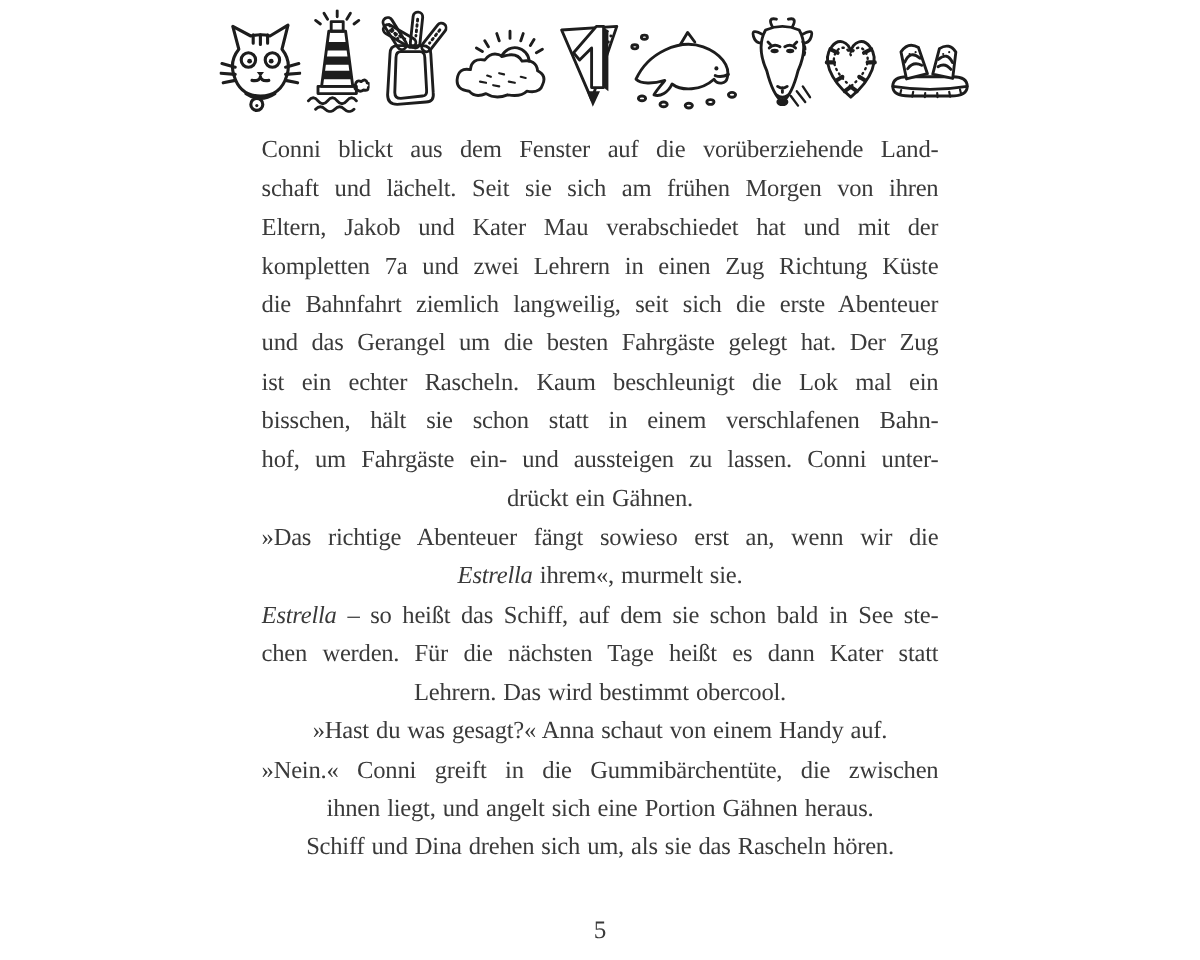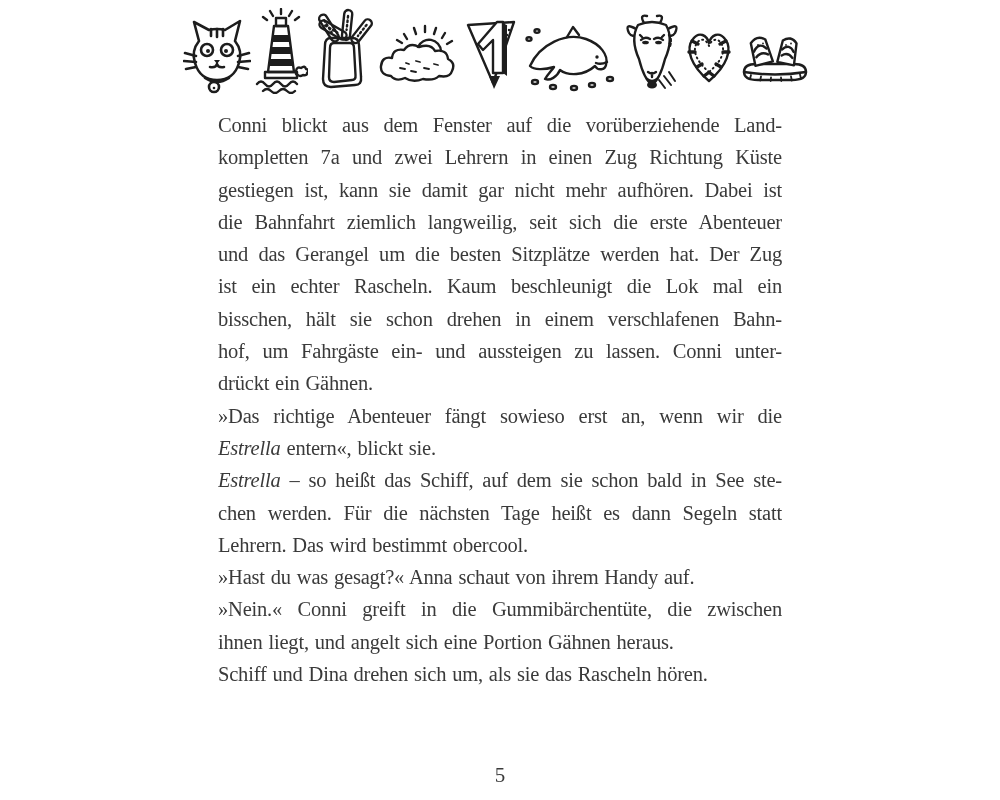--- a/index.html
+++ b/index.html
@@ -23,21 +23,21 @@
   .i-dolphin{margin-top:12px}
   .i-goat{margin-top:6px}
   .i-heart{margin-top:8px}
   .i-sandals{margin-top:12px}
   
   .text-block{
     position:absolute;left:218px;top:109px;width:564px;
     font-size:20.5px;line-height:32.3px;color:#3a3a3a;
     letter-spacing:-0.2px;word-spacing:1px;font-family:Liberation Serif, serif;
   }
-  .line{height:32.3px;overflow:hidden;text-align:left}
+  .line{height:32.3px;overflow:hidden;text-align:center}
   .line.just{text-align:justify;text-align-last:justify}
   .line .it{font-style:italic}
   
   .page-number{
     position:absolute;left:218px;top:763px;width:564px;
     text-align:center;font-size:21px;color:#3a3a3a;
   }
 </style>
 </head>
 <body>
@@ -184,32 +184,33 @@
           <circle cx="26" cy="14.5" r="0.9"></circle>
           <circle cx="49" cy="16" r="0.9"></circle>
           <circle cx="54" cy="14.5" r="0.9"></circle>
         </g>
     </svg>
   </span>
 </div>
 
 <div class="text-block">
     <div class="line just"><span>Conni blickt aus dem Fenster auf die vorüberziehende Land-</span></div>
+    <div class="line just"><span>schaft und lächelt. Seit sie sich am frühen Morgen von ihren</span></div>
+    <div class="line just"><span>Eltern, Jakob und Kater Mau verabschiedet hat und mit der</span></div>
     <div class="line just"><span>kompletten 7a und zwei Lehrern in einen Zug Richtung Küste</span></div>
-    <div class="line just"><span>gestiegen ist, kann sie damit gar nicht mehr aufhören. Dabei ist</span></div>
     <div class="line just"><span>die Bahnfahrt ziemlich langweilig, seit sich die erste Abenteuer</span></div>
-    <div class="line just"><span>und das Gerangel um die besten Sitzplätze werden hat. Der Zug</span></div>
+    <div class="line just"><span>und das Gerangel um die besten Fahrgäste gelegt hat. Der Zug</span></div>
     <div class="line just"><span>ist ein echter Rascheln. Kaum beschleunigt die Lok mal ein</span></div>
-    <div class="line just"><span>bisschen, hält sie schon drehen in einem verschlafenen Bahn-</span></div>
+    <div class="line just"><span>bisschen, hält sie schon statt in einem verschlafenen Bahn-</span></div>
     <div class="line just"><span>hof, um Fahrgäste ein- und aussteigen zu lassen. Conni unter-</span></div>
     <div class="line"><span>drückt ein Gähnen.</span></div>
     <div class="line just"><span>»Das richtige Abenteuer fängt sowieso erst an, wenn wir die</span></div>
-    <div class="line"><span class="it">Estrella</span><span> entern«, blickt sie.</span></div>
+    <div class="line"><span class="it">Estrella</span><span> ihrem«, murmelt sie.</span></div>
     <div class="line just"><span class="it">Estrella</span><span> – so heißt das Schiff, auf dem sie schon bald in See ste-</span></div>
-    <div class="line just"><span>chen werden. Für die nächsten Tage heißt es dann Segeln statt</span></div>
+    <div class="line just"><span>chen werden. Für die nächsten Tage heißt es dann Kater statt</span></div>
     <div class="line"><span>Lehrern. Das wird bestimmt obercool.</span></div>
-    <div class="line"><span>»Hast du was gesagt?« Anna schaut von ihrem Handy auf.</span></div>
+    <div class="line"><span>»Hast du was gesagt?« Anna schaut von einem Handy auf.</span></div>
     <div class="line just"><span>»Nein.« Conni greift in die Gummibärchentüte, die zwischen</span></div>
     <div class="line"><span>ihnen liegt, und angelt sich eine Portion Gähnen heraus.</span></div>
     <div class="line"><span>Schiff und Dina drehen sich um, als sie das Rascheln hören.</span></div>
   </div>
 
 <div class="page-number">5</div>
 
 </body></html>

